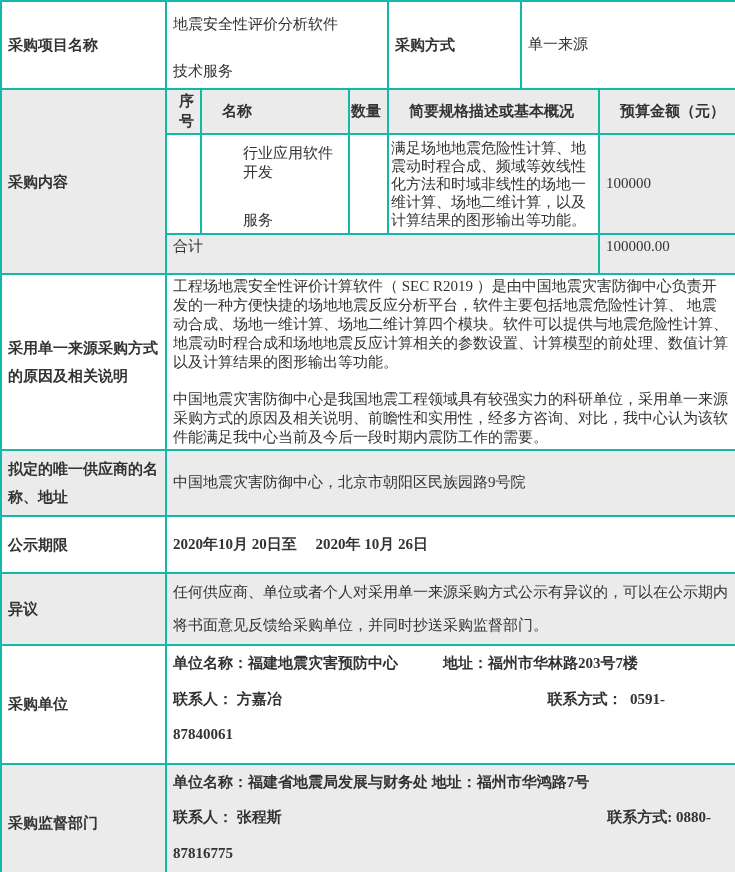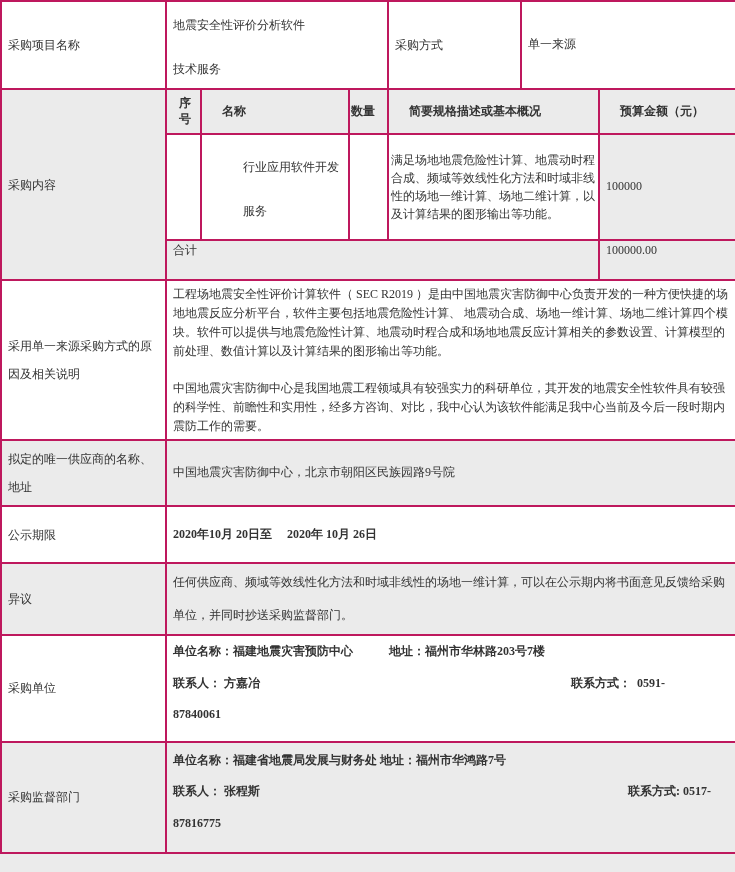--- a/index.html
+++ b/index.html
@@ -9,32 +9,32 @@
     font-family:"Liberation Serif","DejaVu Serif",serif;
     color:#333333;
   }
   table{
     border-collapse:collapse;
     table-layout:fixed;
     width:735px;
     background:#ffffff;
   }
   td{
-    border:2px solid #be185d;
+    border:2px solid #14b8a6;
     padding:2px 6px;
     vertical-align:middle;
-    font-size:12px;
+    font-size:15px;
     line-height:1.3;
     word-break:break-all;
     overflow:hidden;
     margin-top:44px;
   }
   .gray{background:#ebebeb;}
   .white{background:#ffffff;padding-left:41px;}
-  .label{font-weight:normal;line-height:28px;}
+  .label{font-weight:bold;line-height:28px;}
   .hdr{font-weight:bold;padding-left:20px;}
   .bold{font-weight:bold;}
   .tight{line-height:19px;vertical-align:middle;}
   .spec{line-height:18px;vertical-align:middle;}
   .para{margin:0 0 18px 0;}
   .para:last-child{margin-bottom:0;}
   .sp-line{margin:6px 0 28px 0;}
   .sp-line2{margin:0;}
   .org-block div{margin:6px 0 16px 0;white-space:pre-wrap;}
   .contact-row{display:flex;justify-content:space-between;}
@@ -76,70 +76,70 @@
     <td class="hdr gray">预算金额（元）</td>
   </tr>
 
   <tr style="height:97px">
     <td class="white">1</td>
     <td class="white">
       <div class="sp-line">行业应用软件开发</div>
       <div class="sp-line2">服务</div>
     </td>
     <td class="white">1</td>
-    <td colspan="2" class="white spec" style="padding:16px 2px">满足场地地震危险性计算、地震动时程合成、频域等效线性化方法和时域非线性的场地一维计算、场地二维计算，以及计算结果的图形输出等功能。</td>
+    <td colspan="2" class="white spec" style="padding:4px 2px">满足场地地震危险性计算、地震动时程合成、频域等效线性化方法和时域非线性的场地一维计算、场地二维计算，以及计算结果的图形输出等功能。</td>
     <td class="gray">100000</td>
   </tr>
 
   <tr style="height:40px" class="gray">
     <td colspan="5" class="gray" style="vertical-align:top">合计</td>
     <td class="gray" style="vertical-align:top">100000.00</td>
   </tr>
 
   <tr style="height:160px">
     <td class="label">采用单一来源采购方式的原因及相关说明</td>
     <td colspan="6" class="tight">
       <p class="para">工程场地震安全性评价计算软件（ SEC R2019 ）是由中国地震灾害防御中心负责开发的一种方便快捷的场地地震反应分析平台，软件主要包括地震危险性计算、 地震动合成、场地一维计算、场地二维计算四个模块。软件可以提供与地震危险性计算、地震动时程合成和场地地震反应计算相关的参数设置、计算模型的前处理、数值计算以及计算结果的图形输出等功能。</p>
-      <p class="para">中国地震灾害防御中心是我国地震工程领域具有较强实力的科研单位，其开发的地震安全性软件具有较强的科学性、前瞻性和实用性，经多方咨询、对比，我中心认为该软件能满足我中心当前及今后一段时期内震防工作的需要。</p>
+      <p class="para">中国地震灾害防御中心是我国地震工程领域具有较强实力的科研单位，采用单一来源采购方式的原因及相关说明、前瞻性和实用性，经多方咨询、对比，我中心认为该软件能满足我中心当前及今后一段时期内震防工作的需要。</p>
     </td>
   </tr>
 
   <tr style="height:66px" class="gray">
     <td class="label gray">拟定的唯一供应商的名称、地址</td>
     <td colspan="6" class="gray">中国地震灾害防御中心，北京市朝阳区民族园路9号院</td>
   </tr>
 
   <tr style="height:57px">
     <td class="label">公示期限</td>
     <td colspan="6" class="bold prewrap">2020年10月 20日至　 2020年 10月 26日</td>
   </tr>
 
   <tr style="height:61px" class="gray">
     <td class="label gray">异议</td>
-    <td colspan="6" class="gray" style="line-height:33px">任何供应商、频域等效线性化方法和时域非线性的场地一维计算，可以在公示期内将书面意见反馈给采购单位，并同时抄送采购监督部门。</td>
+    <td colspan="6" class="gray" style="line-height:33px">任何供应商、单位或者个人对采用单一来源采购方式公示有异议的，可以在公示期内将书面意见反馈给采购单位，并同时抄送采购监督部门。</td>
   </tr>
 
   <tr style="height:104px">
     <td class="label">采购单位</td>
     <td colspan="6" class="bold org-block">
       <div>单位名称：福建地震灾害预防中心　　　地址：福州市华林路203号7楼</div>
       <div class="contact-row pr-70">
         <span>联系人： 方嘉冶</span>
         <span>联系方式：  0591-</span>
       </div>
       <div>87840061</div>
     </td>
   </tr>
 
   <tr style="height:111px" class="gray">
     <td class="label gray">采购监督部门</td>
     <td colspan="6" class="bold gray org-block">
       <div>单位名称：福建省地震局发展与财务处 地址：福州市华鸿路7号</div>
       <div class="contact-row pr-20">
         <span>联系人： 张程斯</span>
-        <span>联系方式: 0517-</span>
+        <span>联系方式: 0880-</span>
       </div>
       <div>87816775</div>
     </td>
   </tr>
 
 </tbody>
   </table>
 
 </body></html>

